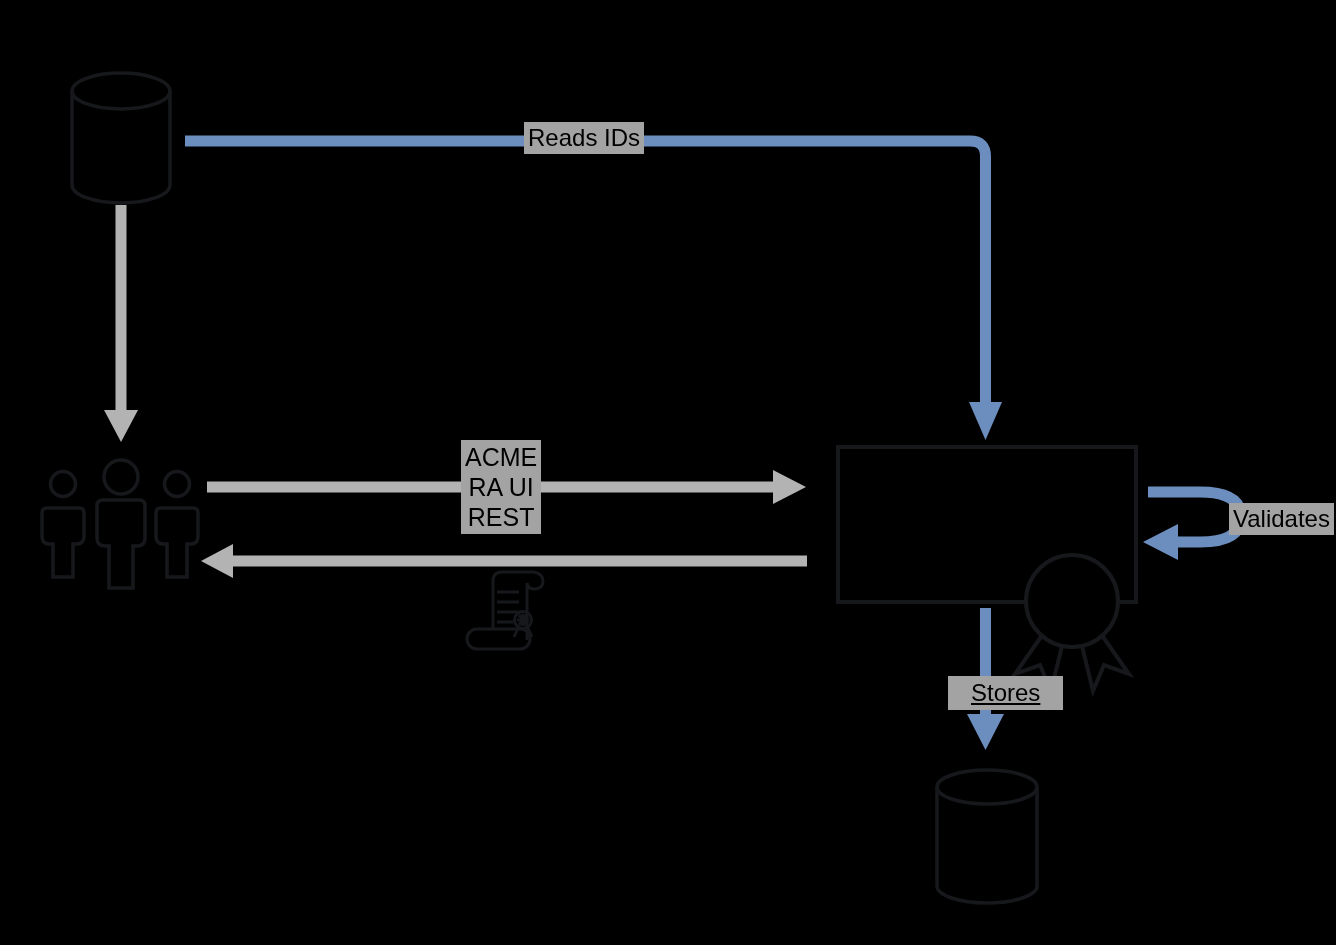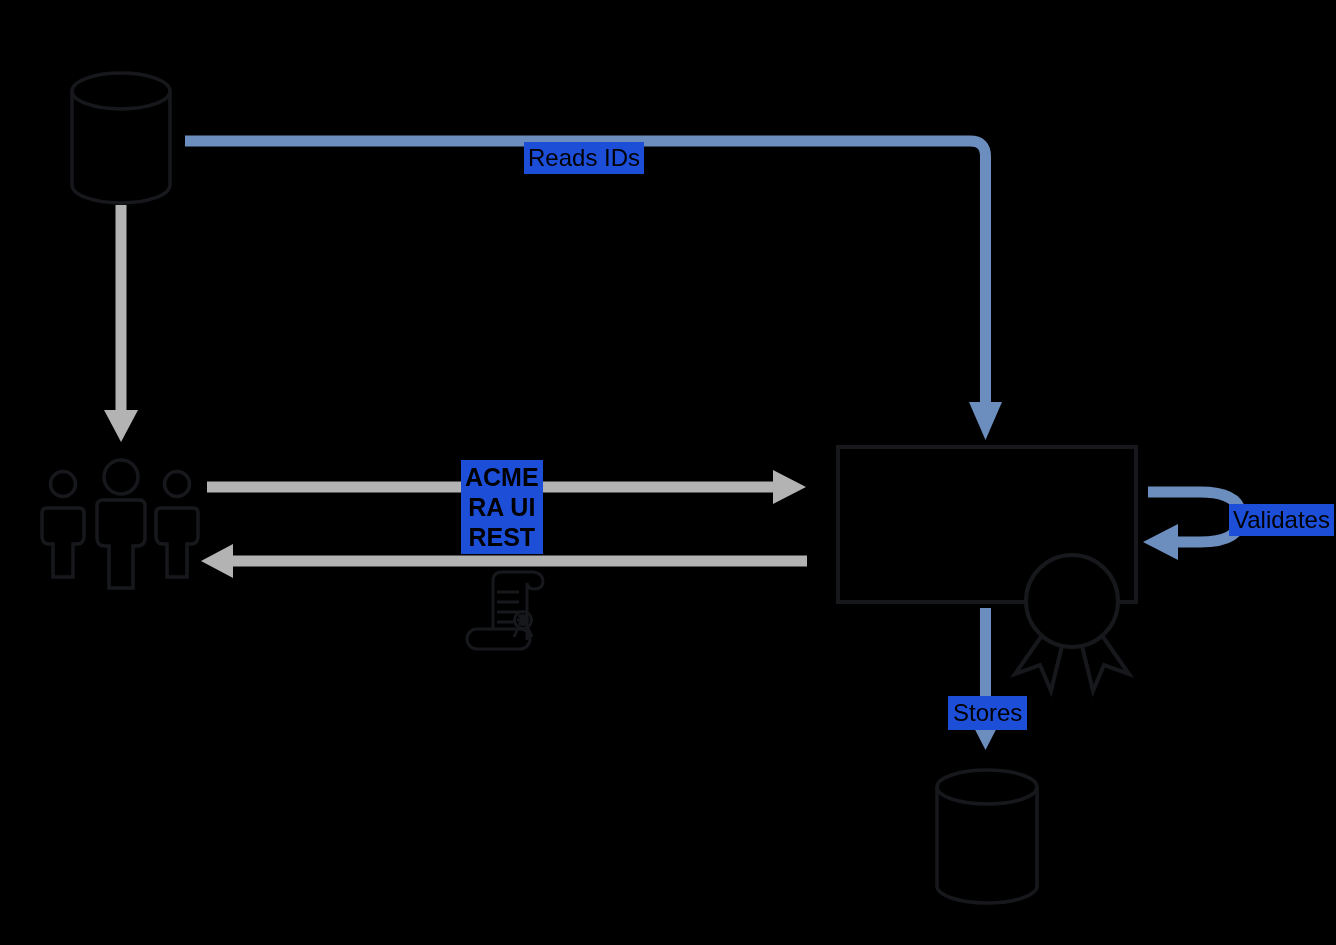--- a/index.html
+++ b/index.html
@@ -15,33 +15,32 @@
     overflow: hidden;
     font-family: "Liberation Sans", sans-serif;
   }
   .stage svg {
     position: absolute;
     left: 0;
     top: 0;
   }
   .lbl {
     position: absolute;
-    background: #1d4ed8;
+    background: #a3a3a3;
     color: #000000;
     font-size: 24px;
     line-height: 28px;
     padding: 2px 4px;
     white-space: pre-line;
-    margin-top: 20px;
   }
   .lbl-reads    { left: 524px;  top: 122px; }
   .lbl-account  { left: 13px;   top: 300px; }
-  .lbl-acme     { left: 461px;  top: 440px; font-weight: bold; font-size: 25px; line-height: 30px; text-align: center; }
-  .lbl-validates{ left: 1229px; top: 484px; text-align: right; }
-  .lbl-stores   { left: 948px;  top: 676px; padding: 3px 5px; }
+  .lbl-acme     { left: 461px;  top: 440px; font-weight: normal; font-size: 25px; line-height: 30px; text-align: center; }
+  .lbl-validates{ left: 1229px; top: 503px; text-align: right; }
+  .lbl-stores   { left: 948px;  top: 676px; padding: 3px 23px; text-decoration: underline; }
 </style>
 </head>
 <body>
 
 <div class="stage">
 
   <svg width="1336" height="945" viewBox="0 0 1336 945">
 
     <g stroke="#16181c" stroke-width="3.5" fill="none">
       <path d="M72,91 V185 A49,18 0 0 0 170,185 V91"></path>

